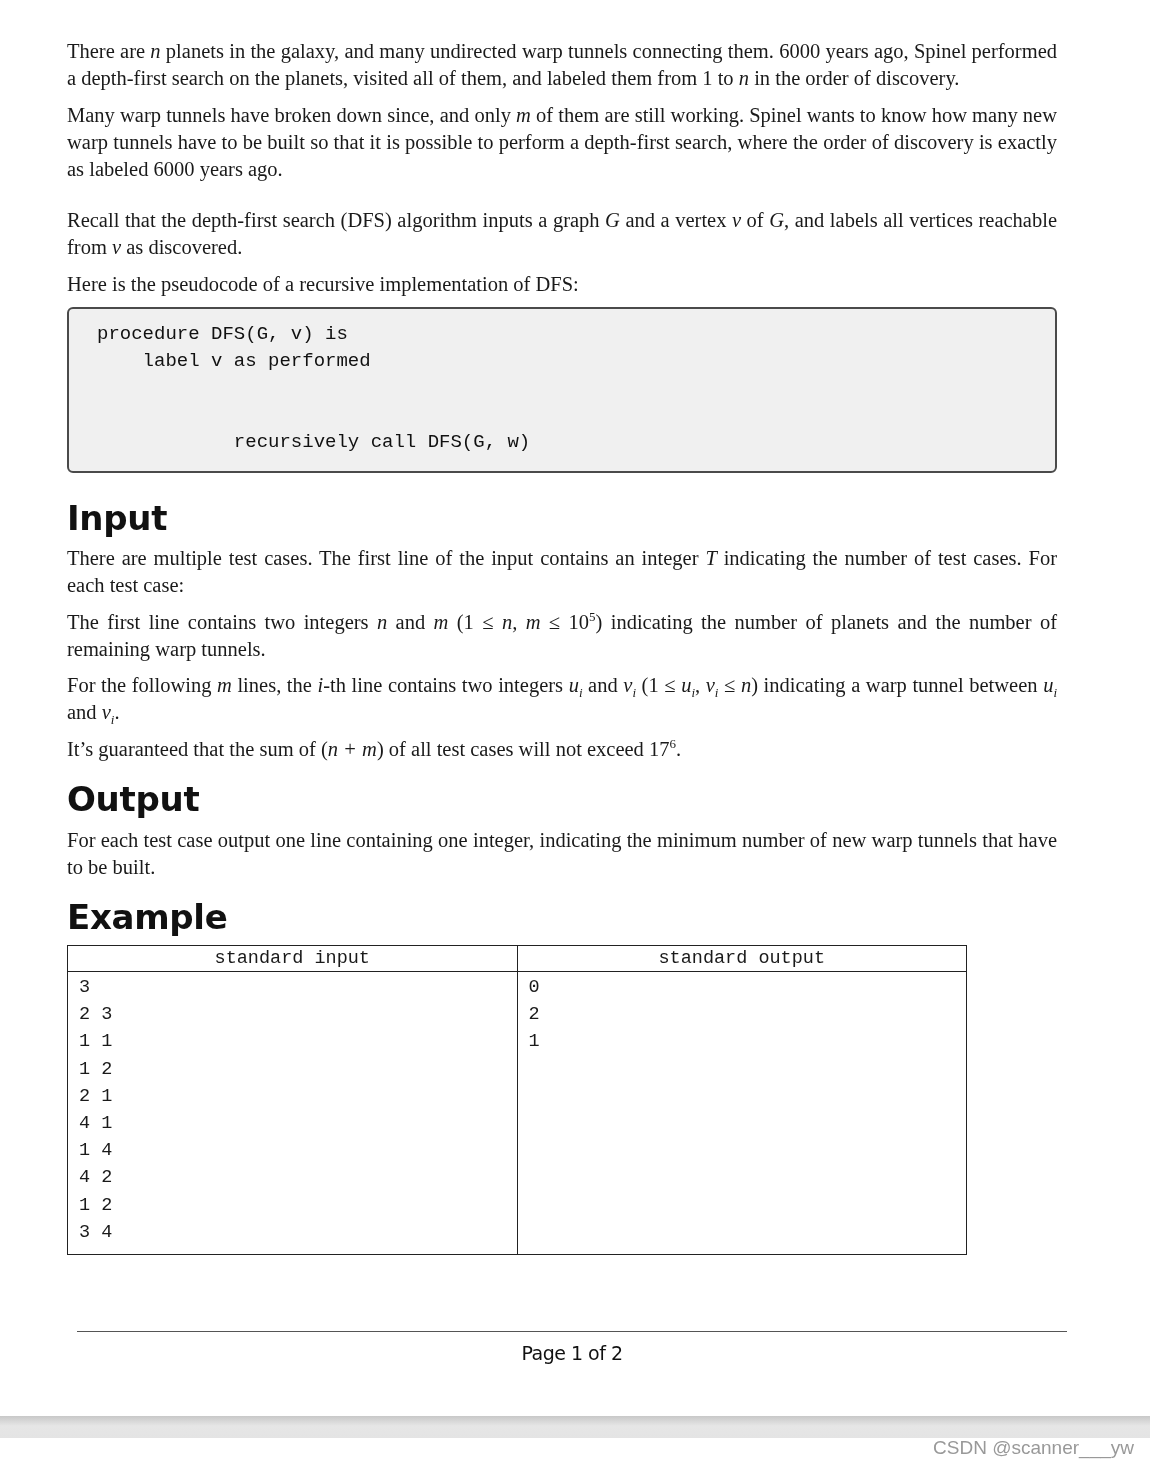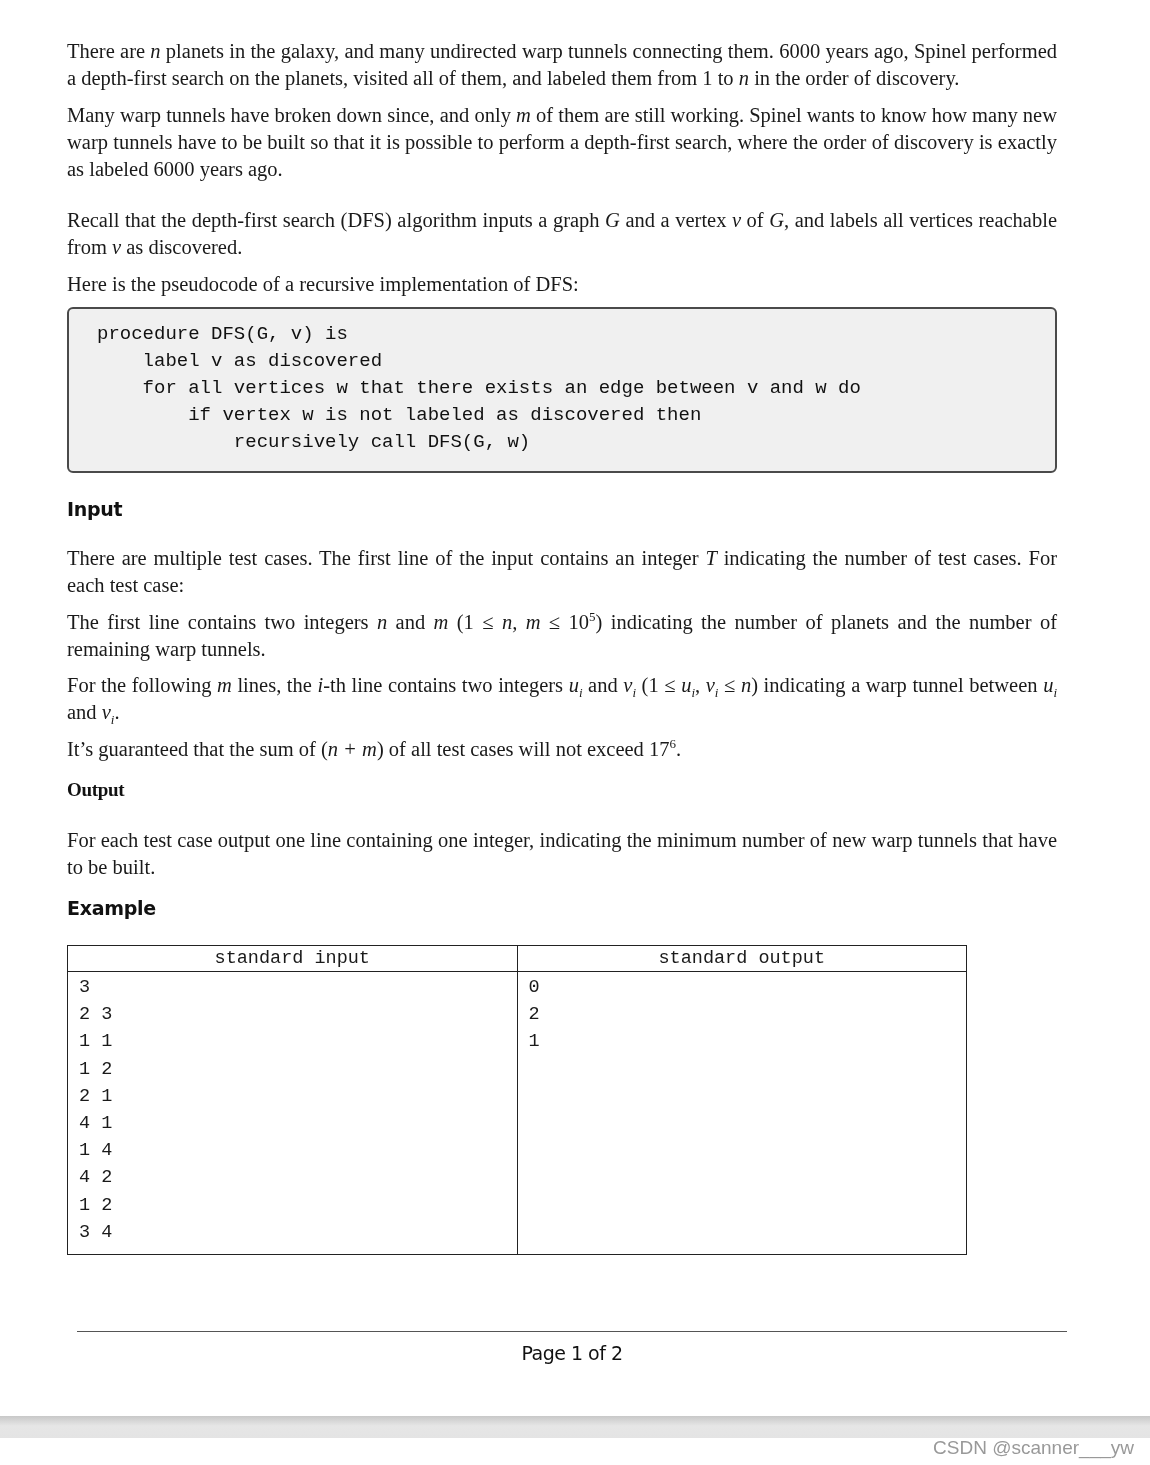--- a/index.html
+++ b/index.html
@@ -12,21 +12,21 @@
     p.para {
       position: absolute; left: 0; width: 990px; margin: 0;
       font-family: "Liberation Serif", serif; font-size: 20.5px; line-height: 27px;
       text-align: justify; text-align-last: left;
     }
     .m { font-style: italic; }
     sup { font-size: 13px; line-height: 0; }
     sub { font-size: 13px; line-height: 0; }
     h2.sec {
       position: absolute; left: 0; margin: 0;
-      font-family: "DejaVu Sans", sans-serif; font-weight: bold; font-size: 19px;
+      font-family: "DejaVu Sans", sans-serif; font-weight: bold; font-size: 34px;
       letter-spacing: -0.3px; color: #111;
     }
     .codebox {
       position: absolute; left: 0; top: 307px; width: 986px; height: 162px;
       background: #f0f0f0; border: 2.5px solid #4a4a4a; border-radius: 6px;
     }
     .code-line {
       position: absolute; white-space: pre;
       font-family: "Liberation Mono", "DejaVu Sans Mono", monospace; font-size: 19px;
       color: #111;
@@ -70,37 +70,35 @@
   <p class="para" style="top:26px;margin-top:12px;"><span>There are </span><span class="m">n</span><span> planets in the galaxy, and many undirected warp tunnels connecting them. 6000 years ago, Spinel performed a depth-first search on the planets, visited all of them, and labeled them from 1 to </span><span class="m">n</span><span> in the order of discovery.</span></p>
 
   <p class="para" style="top:102px;"><span>Many warp tunnels have broken down since, and only </span><span class="m">m</span><span> of them are still working. Spinel wants to know how many new warp tunnels have to be built so that it is possible to perform a depth-first search, where the order of discovery is exactly as labeled 6000 years ago.</span></p>
 
   <p class="para" style="top:207px;"><span>Recall that the depth-first search (DFS) algorithm inputs a graph </span><span class="m">G</span><span> and a vertex </span><span class="m">v</span><span> of </span><span class="m">G</span><span>, and labels all vertices reachable from </span><span class="m">v</span><span> as discovered.</span></p>
 
   <p class="para" style="top:271px;">Here is the pseudocode of a recursive implementation of DFS:</p>
 
   <div class="codebox">
     <div class="code-line" style="left:28px; top:14px;">procedure DFS(G, v) is</div>
-    <div class="code-line" style="left:28px; top:41px;">    label v as discovered</div>
-    <div class="code-line" style="left:28px; top:68px;">    for all vertices w that there exists an edge between v and w do</div>
-    <div class="code-line" style="left:28px; top:95px;">        if vertex w is not labeled as discovered then</div>
+    <div class="code-line" style="left:28px; top:41px;">    label v as performed</div>
     <div class="code-line" style="left:28px; top:122px;">            recursively call DFS(G, w)</div>
   </div>
 
   <h2 class="sec" style="top:498px;">Input</h2>
 
   <p class="para" style="top:545px;"><span>There are multiple test cases. The first line of the input contains an integer </span><span class="m">T</span><span> indicating the number of test cases. For each test case:</span></p>
 
   <p class="para" style="top:609px;"><span>The first line contains two integers </span><span class="m">n</span><span> and </span><span class="m">m</span><span> (1 ≤ </span><span class="m">n, m</span><span> ≤ 10</span><sup>5</sup><span>) indicating the number of planets and the number of remaining warp tunnels.</span></p>
 
   <p class="para" style="top:672px;"><span>For the following </span><span class="m">m</span><span> lines, the </span><span class="m">i</span><span>-th line contains two integers </span><span class="m">u</span><sub class="m">i</sub><span> and </span><span class="m">v</span><sub class="m">i</sub><span> (1 ≤ </span><span class="m">u</span><sub class="m">i</sub><span>, </span><span class="m">v</span><sub class="m">i</sub><span> ≤ </span><span class="m">n</span><span>) indicating a warp tunnel between </span><span class="m">u</span><sub class="m">i</sub><span> and </span><span class="m">v</span><sub class="m">i</sub><span>.</span></p>
 
   <p class="para" style="top:736px;"><span>It’s guaranteed that the sum of (</span><span class="m">n + m</span><span>) of all test cases will not exceed 17</span><sup>6</sup><span>.</span></p>
 
-  <h2 class="sec" style="top:779px;font-family:Liberation Serif, serif;">Output</h2>
+  <h2 class="sec" style="top:779px;">Output</h2>
 
   <p class="para" style="top:827px;">For each test case output one line containing one integer, indicating the minimum number of new warp tunnels that have to be built.</p>
 
   <h2 class="sec" style="top:897px;">Example</h2>
 
   <table class="example">
     <thead>
       <tr>
         <th>standard input</th>
         <th>standard output</th>

